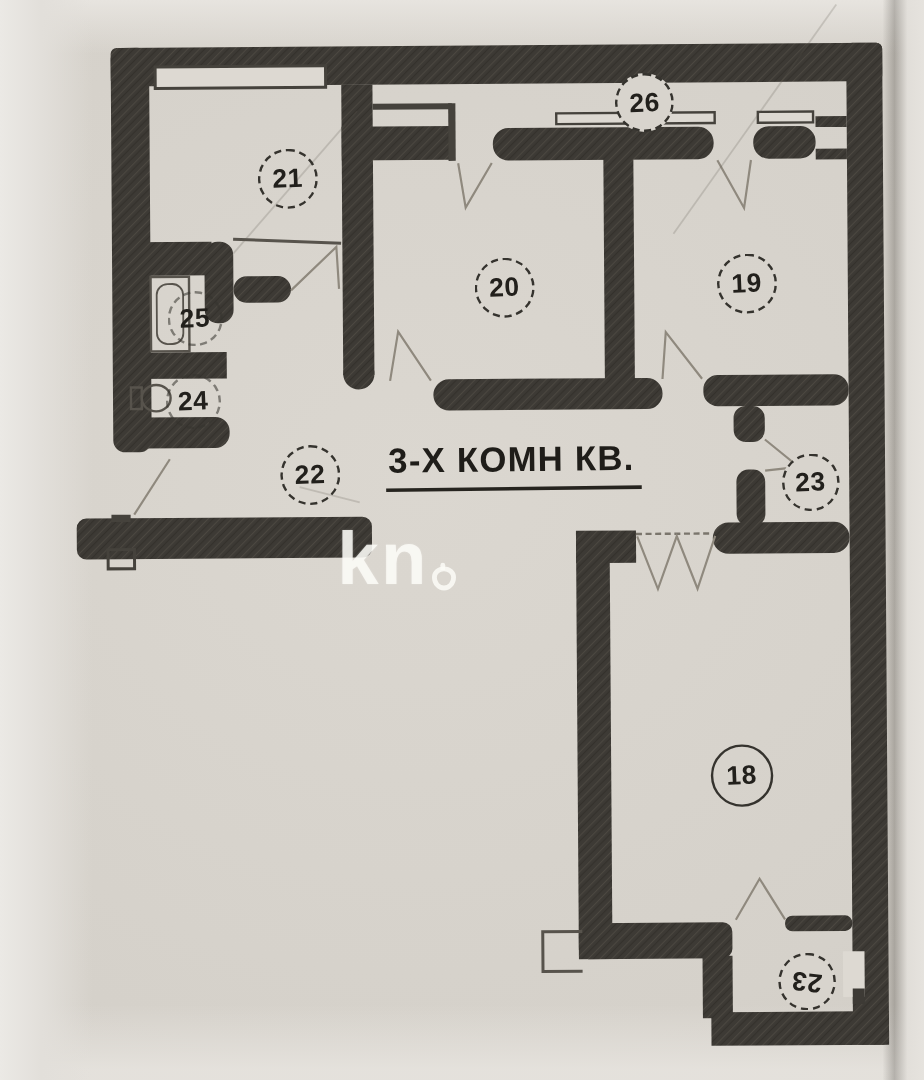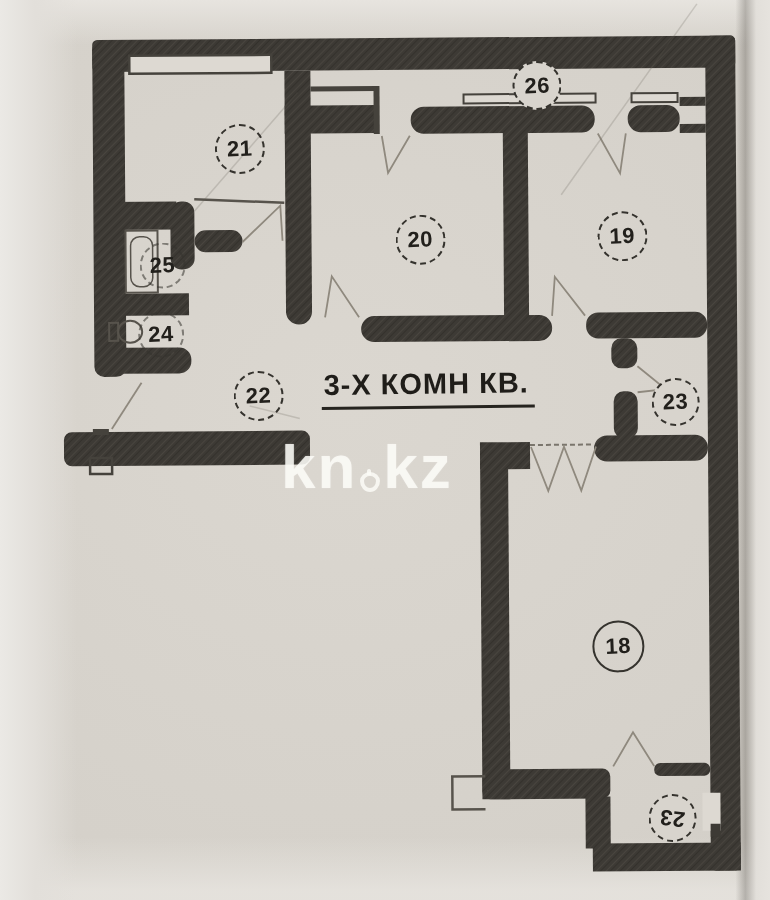--- a/index.html
+++ b/index.html
@@ -178,15 +178,14 @@
     <div class="room-label on-wall flipped" style="left:646px;top:796px;width:44px;height:44px;">
       <span class="num">23</span>
     </div>
 
     <div class="plan-title">3-Х КОМН КВ.</div>
   </div>
 
   <div class="watermark">
     <span>kn</span>
       <span class="drop"></span>
-      <span>kz</span>
   </div>
 </div>
 
 </body></html>

